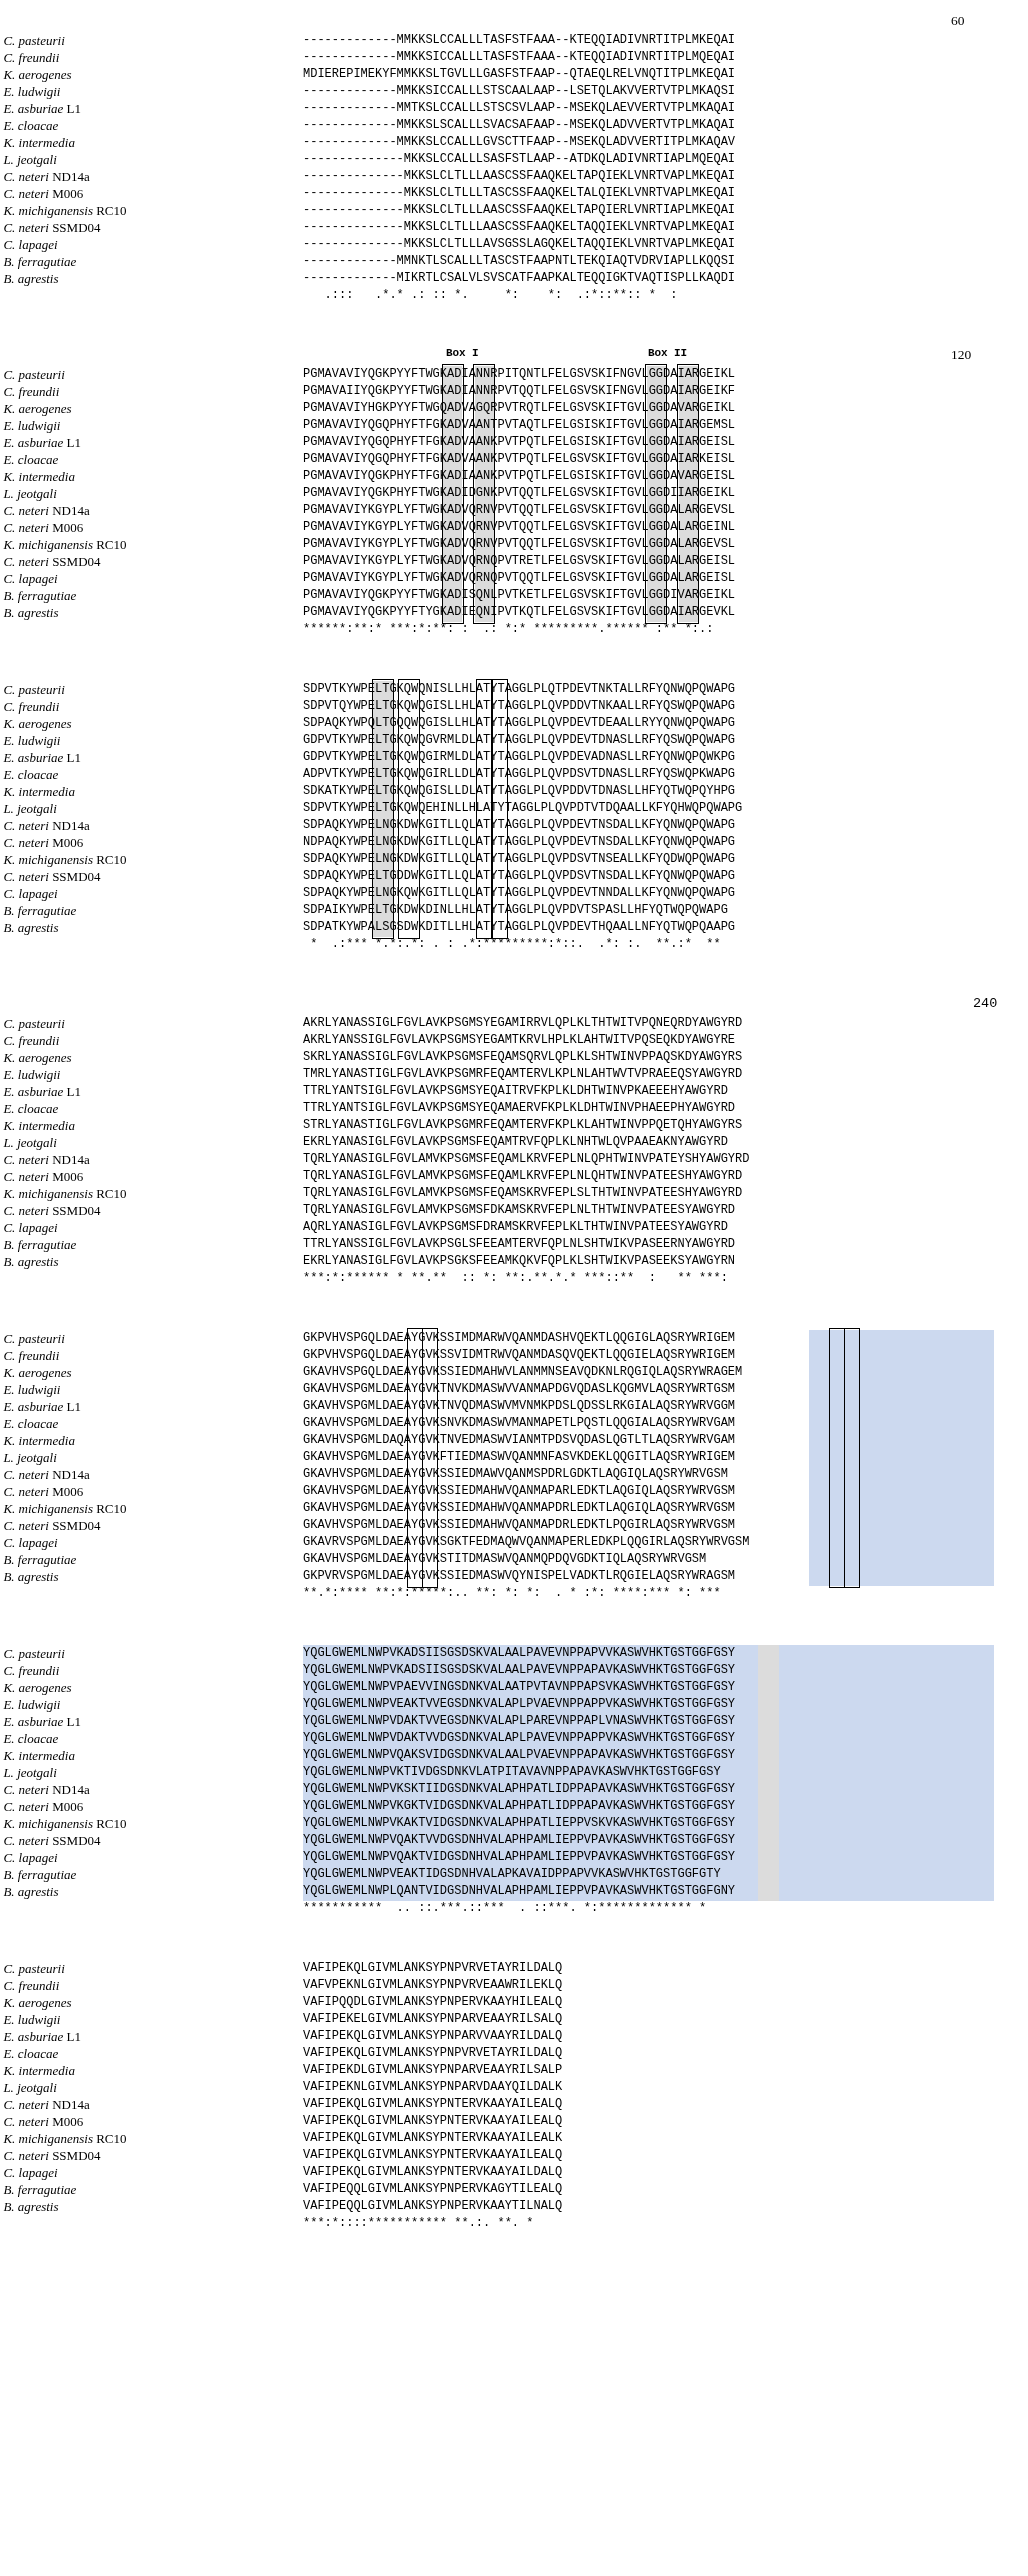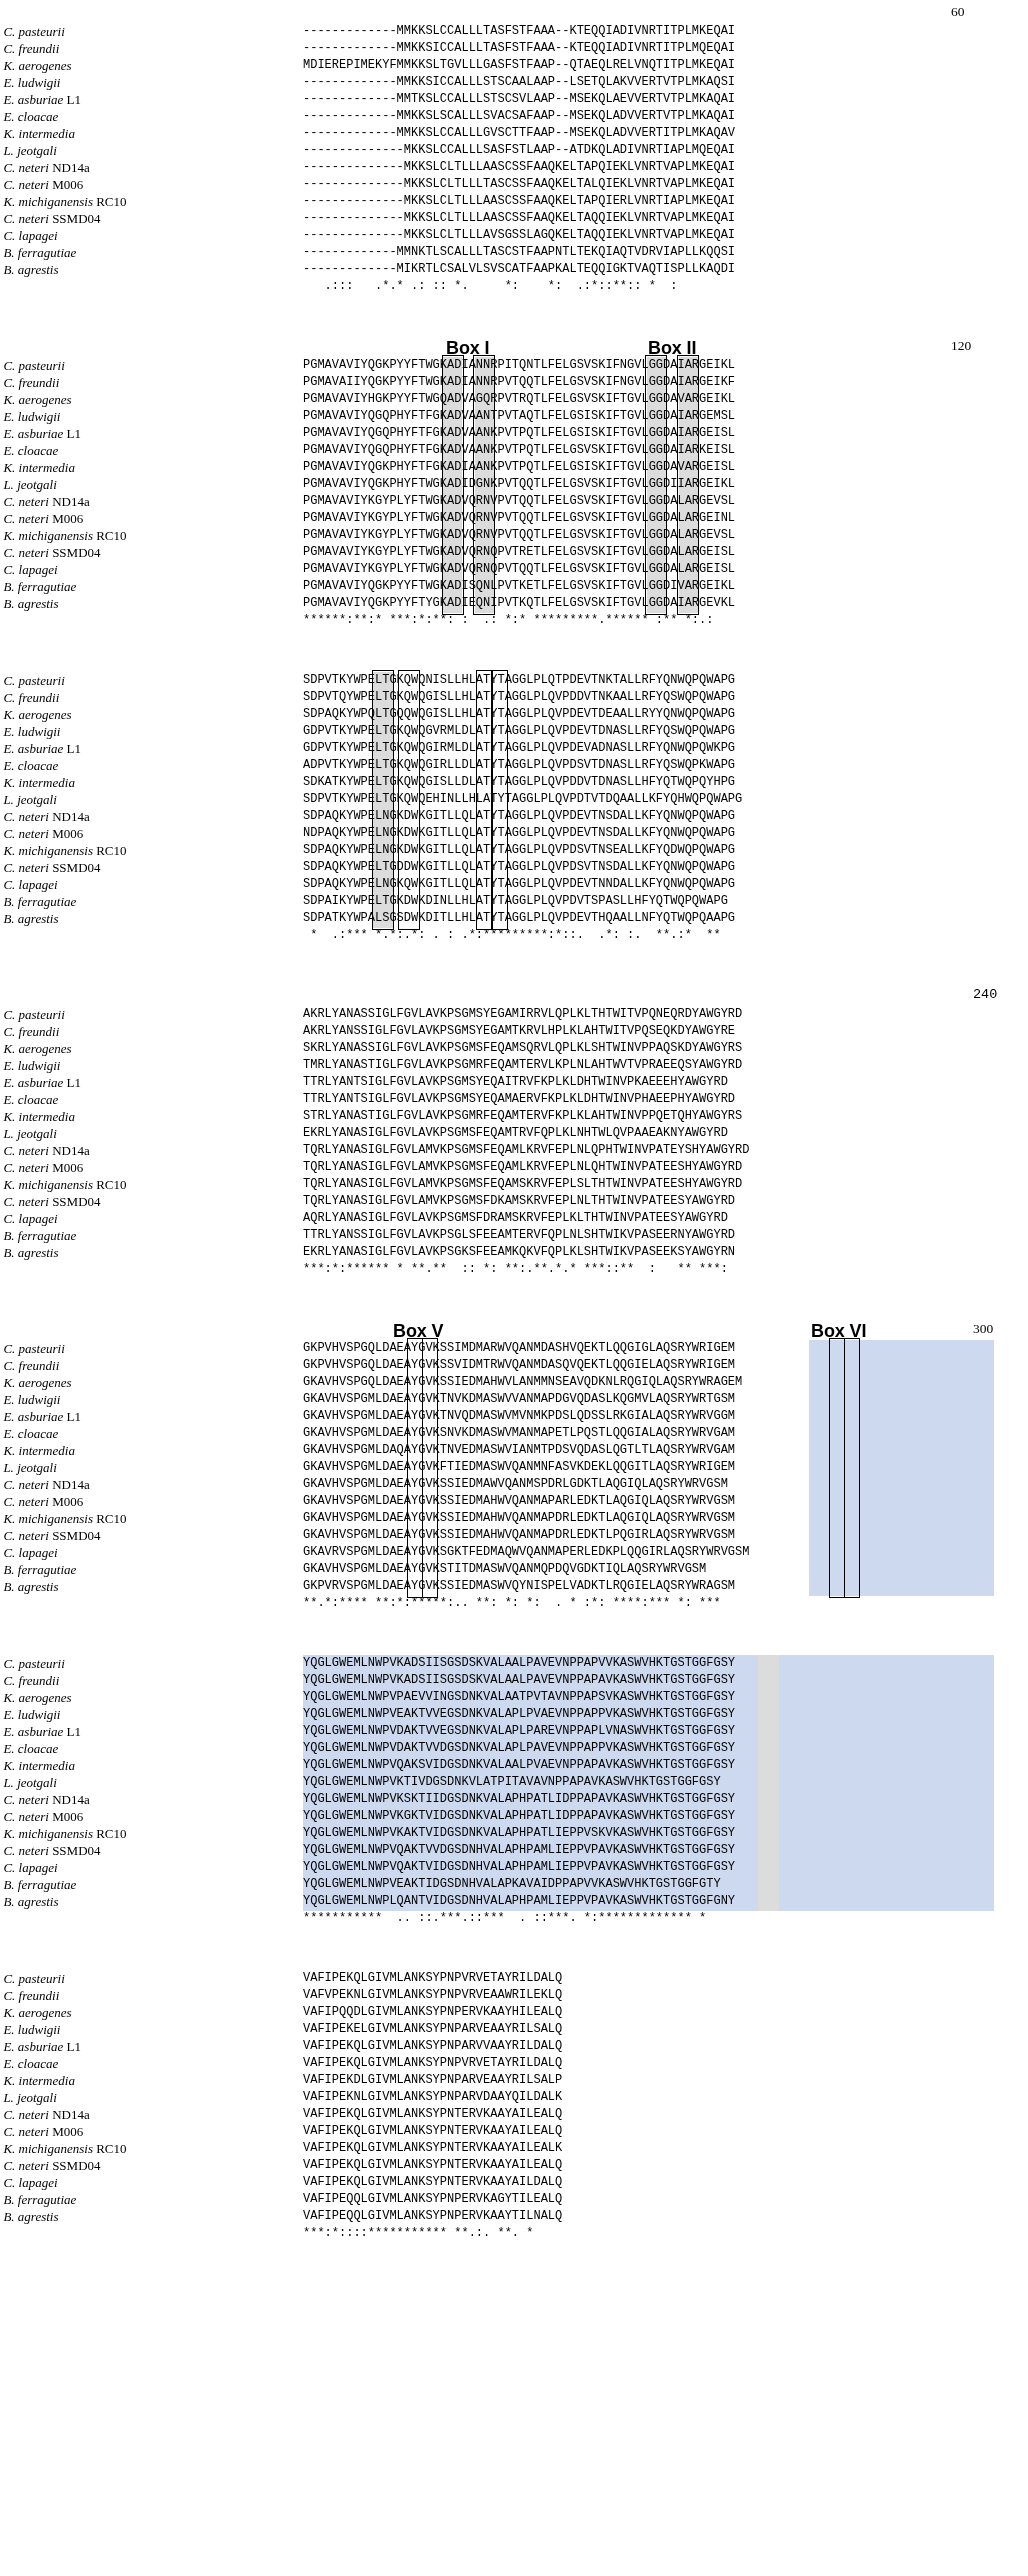--- a/index.html
+++ b/index.html
@@ -9,41 +9,41 @@
   }
   body {
     width: 1029px;
     font-family: "Liberation Serif", "DejaVu Serif", serif;
     color: #000000;
   }
   #sheet {
     position: relative;
     width: 1029px;
     min-height: 2576px;
-    padding-top: 4px;
+    padding-top: 13px;
     box-sizing: border-box;
   }
 
   
   .block {
     position: relative;
     margin: 0 0 0 0;
     padding: 0;
   }
   .block + .block { margin-top: 26px; }
 
   .hdr {
     position: relative;
     height: 19px;
   }
   .boxlabel {
     position: absolute;
     top: 0;
-    font-family: Liberation Sans, sans-serif;
-    font-size: 18px;
+    font-family: Liberation Mono, monospace;
+    font-size: 11px;
     font-weight: bold;
     white-space: nowrap;
     letter-spacing: -0.1px;
   }
   .endnum {
     position: absolute;
     top: 0;
     font-family: "Liberation Serif", "DejaVu Serif", serif;
     font-size: 13.5px;
     font-weight: normal;
@@ -421,25 +421,20 @@
         </div>
         <div class="cons-row">
           <div class="cons">***:*:****** * **.**  :: *: **:.**.*.* ***::**  :   ** ***:</div>
         </div>
         <div class="cons-row">
           <div class="cons">                                                           </div>
         </div>
       </div>
     </div>
     <div class="block">
-      <div class="hdr">
-        <div class="boxlabel" style="left: 393px;">Box V</div>
-        <div class="boxlabel" style="left: 811px;">Box VI</div>
-        <div class="endnum" style="left: 973px;">300</div>
-      </div>
       <div class="rows">
         <div class="ovl">
           <div class="hl hl-blue" style="left: 809px; width: 185px; top: 0px; height: 256px;"></div>
           <div class="bx" style="left: 407px; width: 13.5px; top: -2.2px; height: 258px;"></div>
           <div class="bx" style="left: 422px; width: 13.5px; top: -2.2px; height: 258px;"></div>
           <div class="bx" style="left: 829px; width: 13.5px; top: -2.2px; height: 258px;"></div>
           <div class="bx" style="left: 844px; width: 13.5px; top: -2.2px; height: 258px;"></div>
         </div>
         <div class="row">
           <div class="name"><span class="gen">C.</span> <span class="sp">pasteurii</span></div>

